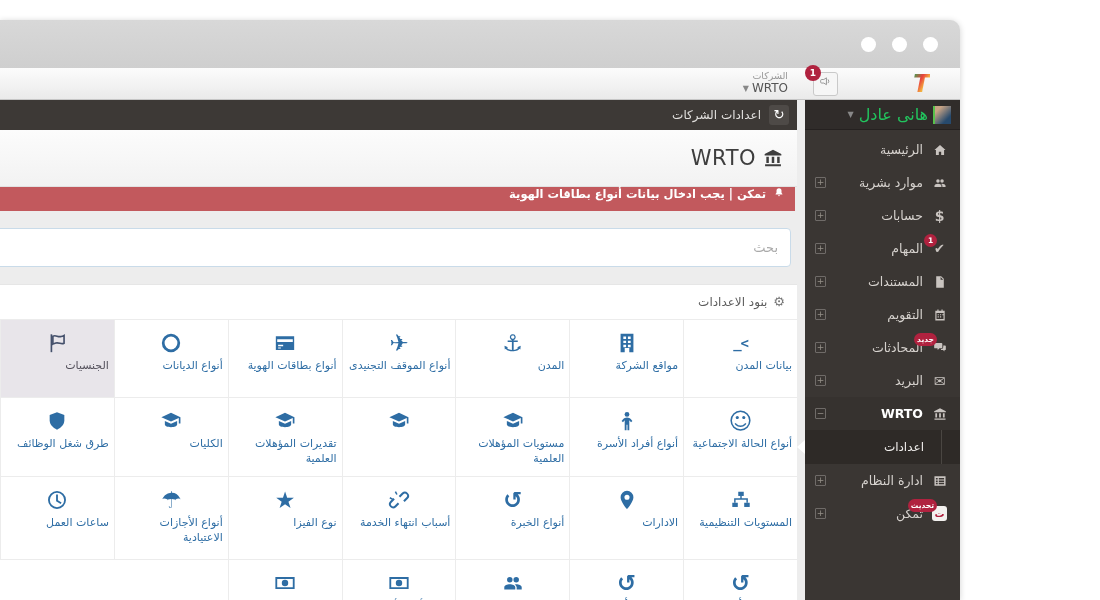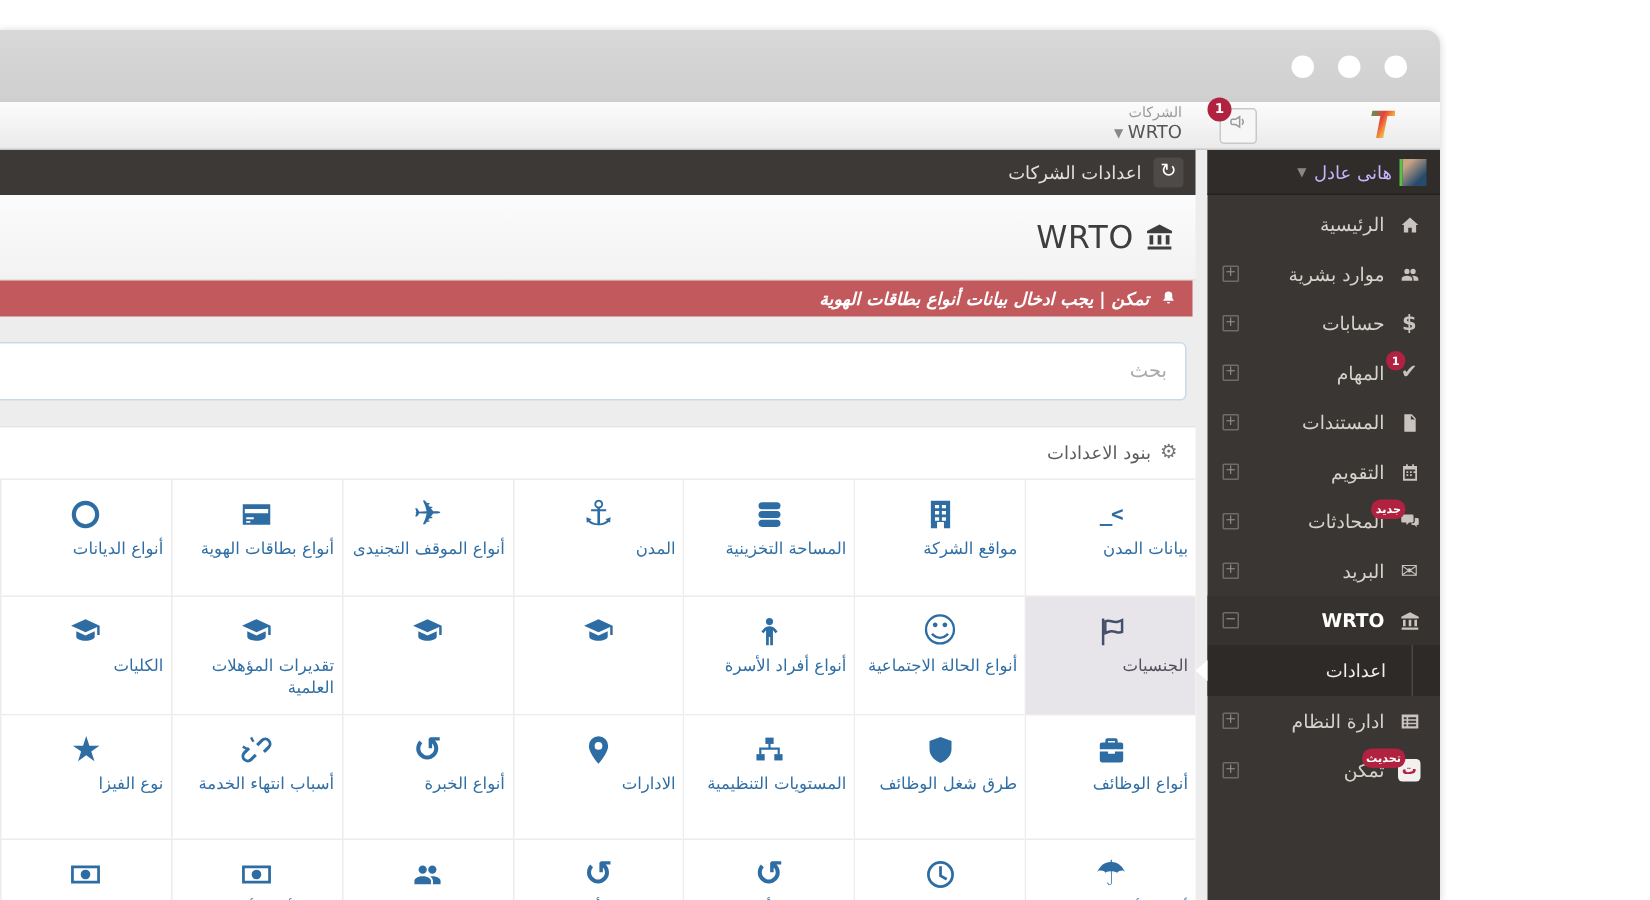--- a/index.html
+++ b/index.html
@@ -40,21 +40,21 @@
   .page-header{position:relative;height:30px;background:#3d3936;}
   .refresh-btn{position:absolute;right:8px;top:5px;width:20px;height:20px;background:#4e4a47;
     border-radius:3px;color:#fff;font-size:13px;line-height:20px;text-align:center;}
   .page-title{position:absolute;right:36px;top:0;line-height:30px;font-size:12px;color:#e2e0de;}
   .hero{position:absolute;top:30px;left:0;right:0;height:57px;
     background:linear-gradient(#fcfcfc,#f2f2f2);border-bottom:1px solid #e2e2e2;
     display:flex;align-items:center;direction:rtl;padding:0 14px;gap:7px;}
   .hero-title{font-size:21px;color:#3e3e3e;letter-spacing:.5px;}
   .hero-icon{color:#3e3e3e;display:flex;}
   .alert-bar{position:absolute;top:87px;left:0;right:2px;height:24px;background:var(--alert);
-    color:#fff;display:flex;align-items:center;direction:rtl;padding:0 10px;gap:7px;font-style:italic;}
+    color:#fff;display:flex;align-items:flex-start;direction:rtl;padding:0 10px;gap:7px;}
   .alert-text{font-size:11.5px;font-weight:bold;}
   .search-wrap{position:absolute;top:128px;left:-8px;width:799px;height:39px;}
   .search-input{width:100%;height:100%;border:1px solid #c9dbe9;border-radius:4px;direction:rtl;
     padding:0 12px;font-size:13px;color:#555;outline:none;background:#fff;
     font-family:"DejaVu Sans","Liberation Sans",sans-serif;}
   .search-input::placeholder{color:#aaa;}
   .panel{position:absolute;top:184px;left:0;right:0;bottom:0;background:#fff;overflow:hidden;
     border-top:1px solid #e6e6e6;}
   .section-header{display:flex;align-items:center;direction:rtl;gap:6px;padding:9px 12px 0;color:#5c5c5c;font-size:12px;}
   .gear{color:#777;font-size:13px;}
@@ -71,21 +71,21 @@
   .glyph{font-size:20px;line-height:26px;}
   .glyph.big{font-size:23px;font-weight:bold;}
   .glyph.term{font-family:"DejaVu Sans Mono",monospace;font-weight:bold;font-size:14px;letter-spacing:-1px;}
 
   
   .sidebar{position:absolute;left:805px;top:0;width:155px;height:500px;background:var(--sidebar-bg);}
   .user-row{height:30px;background:#302c2a;border-bottom:1px solid #252120;display:flex;direction:rtl;
     align-items:center;padding:0 9px;gap:5px;cursor:pointer;}
   .avatar{width:18px;height:18px;background:linear-gradient(135deg,#c8a384 20%,#274a6d 75%);
     border-left:2px solid #58c14b;flex:0 0 auto;}
-  .user-name{font-size:12px;color:#c4b5fd;}
+  .user-name{font-size:16px;color:#22c55e;}
   .nav{padding-top:3px;}
   .nav-item{height:33px;display:flex;direction:rtl;align-items:center;padding:0 10px;position:relative;cursor:pointer;}
   .nav-icon{width:21px;color:#c9c4c0;display:flex;justify-content:center;font-size:13px;}
   .nav-icon svg{width:14px;height:14px;}
   .nav-label{flex:1;color:#d6d2ce;font-size:12.5px;padding-right:6px;}
   .nav-item.bold .nav-label{color:#fff;font-weight:bold;}
   .expander{width:11px;height:11px;border:1px solid #6f6b68;color:#959089;font-size:9px;
     line-height:9px;text-align:center;border-radius:1px;flex:0 0 auto;}
   .nav-badge{position:absolute;right:23px;top:2px;background:var(--badge);color:#fff;font-size:7.5px;
     line-height:9px;padding:2px 3px;border-radius:7px;min-width:13px;text-align:center;font-weight:bold;}
@@ -175,30 +175,20 @@
               <div class="tile">
                 <div class="tile-icon">
                   <svg viewBox="0 0 24 24" fill="currentColor">
                     <path fill-rule="evenodd" d="M5 2h14v20h-4.5v-4.5h-5V22H5zM8 5v2.5h3V5zm5 0v2.5h3V5zM8 9.5V12h3V9.5zm5 0V12h3V9.5zM8 14v2.5h3V14zm5 0v2.5h3V14z"></path>
                   </svg>
                 </div>
                 <div class="tile-label">مواقع الشركة</div>
               </div>
               <div class="tile">
                 <div class="tile-icon">
-                  <svg viewBox="0 0 24 24" fill="currentColor">
-                    <rect x="4" y="3" width="16" height="5.2" rx="2.6"></rect>
-                    <rect x="4" y="9.4" width="16" height="5.2" rx="2.6"></rect>
-                    <rect x="4" y="15.8" width="16" height="5.2" rx="2.6"></rect>
-                  </svg>
-                </div>
-                <div class="tile-label">المساحة التخزينية</div>
-              </div>
-              <div class="tile">
-                <div class="tile-icon">
                   <span class="glyph big">⚓</span>
                 </div>
                 <div class="tile-label">المدن</div>
               </div>
               <div class="tile">
                 <div class="tile-icon">
                   <span class="glyph big">✈</span>
                 </div>
                 <div class="tile-label">أنواع الموقف التجنيدى</div>
               </div>
@@ -242,20 +232,21 @@
                 </div>
                 <div class="tile-label">أنواع أفراد الأسرة</div>
               </div>
               <div class="tile">
                 <div class="tile-icon">
                   <svg viewBox="0 0 24 24" fill="currentColor">
                     <path d="M12 3 1.5 7.8 12 12.5l8.5-3.8v5.9h1.8V7.8z"></path>
                     <path d="M5.3 11.9v4c0 1.6 3 2.9 6.7 2.9s6.7-1.3 6.7-2.9v-4L12 14.9z"></path>
                   </svg>
                 </div>
+                <div class="tile-label">مستويات المؤهلات العلمية</div>
               </div>
               <div class="tile">
                 <div class="tile-icon">
                   <svg viewBox="0 0 24 24" fill="currentColor">
                     <path d="M12 3 1.5 7.8 12 12.5l8.5-3.8v5.9h1.8V7.8z"></path>
                     <path d="M5.3 11.9v4c0 1.6 3 2.9 6.7 2.9s6.7-1.3 6.7-2.9v-4L12 14.9z"></path>
                   </svg>
                 </div>
               </div>
               <div class="tile">
@@ -268,28 +259,20 @@
                 <div class="tile-label">تقديرات المؤهلات العلمية</div>
               </div>
               <div class="tile">
                 <div class="tile-icon">
                   <svg viewBox="0 0 24 24" fill="currentColor">
                     <path d="M12 3 1.5 7.8 12 12.5l8.5-3.8v5.9h1.8V7.8z"></path>
                     <path d="M5.3 11.9v4c0 1.6 3 2.9 6.7 2.9s6.7-1.3 6.7-2.9v-4L12 14.9z"></path>
                   </svg>
                 </div>
                 <div class="tile-label">الكليات</div>
-              </div>
-              <div class="tile">
-                <div class="tile-icon">
-                  <svg viewBox="0 0 24 24" fill="currentColor">
-                    <path d="M9 3.5h6A1.5 1.5 0 0 1 16.5 5v1.5H19A1.5 1.5 0 0 1 20.5 8v3.5h-17V8A1.5 1.5 0 0 1 5 6.5h2.5V5A1.5 1.5 0 0 1 9 3.5zm.5 3h5V5.5h-5zM3.5 13h6v1.8h5V13h6v6.5A1.5 1.5 0 0 1 19 21H5a1.5 1.5 0 0 1-1.5-1.5z"></path>
-                  </svg>
-                </div>
-                <div class="tile-label">أنواع الوظائف</div>
               </div>
               <div class="tile">
                 <div class="tile-icon">
                   <svg viewBox="0 0 24 24" fill="currentColor">
                     <path d="M12 2.5 4 5.4v5.9c0 4.6 3.2 8 8 10.2 4.8-2.2 8-5.6 8-10.2V5.4z"></path>
                   </svg>
                 </div>
                 <div class="tile-label">طرق شغل الوظائف</div>
               </div>
               <div class="tile">

